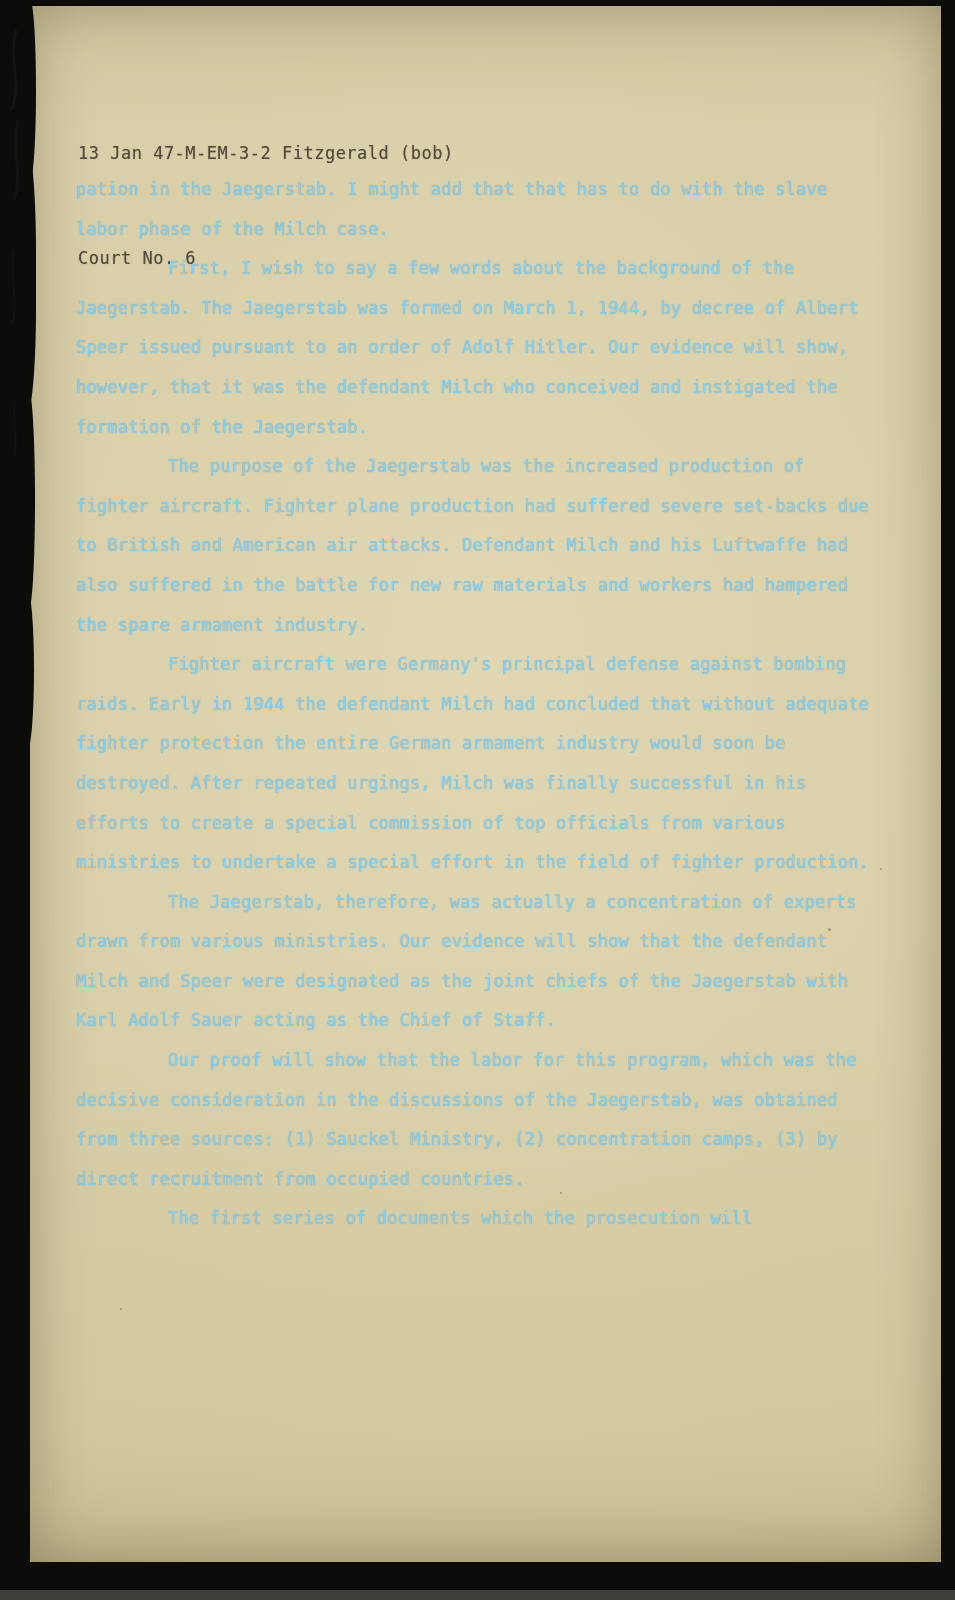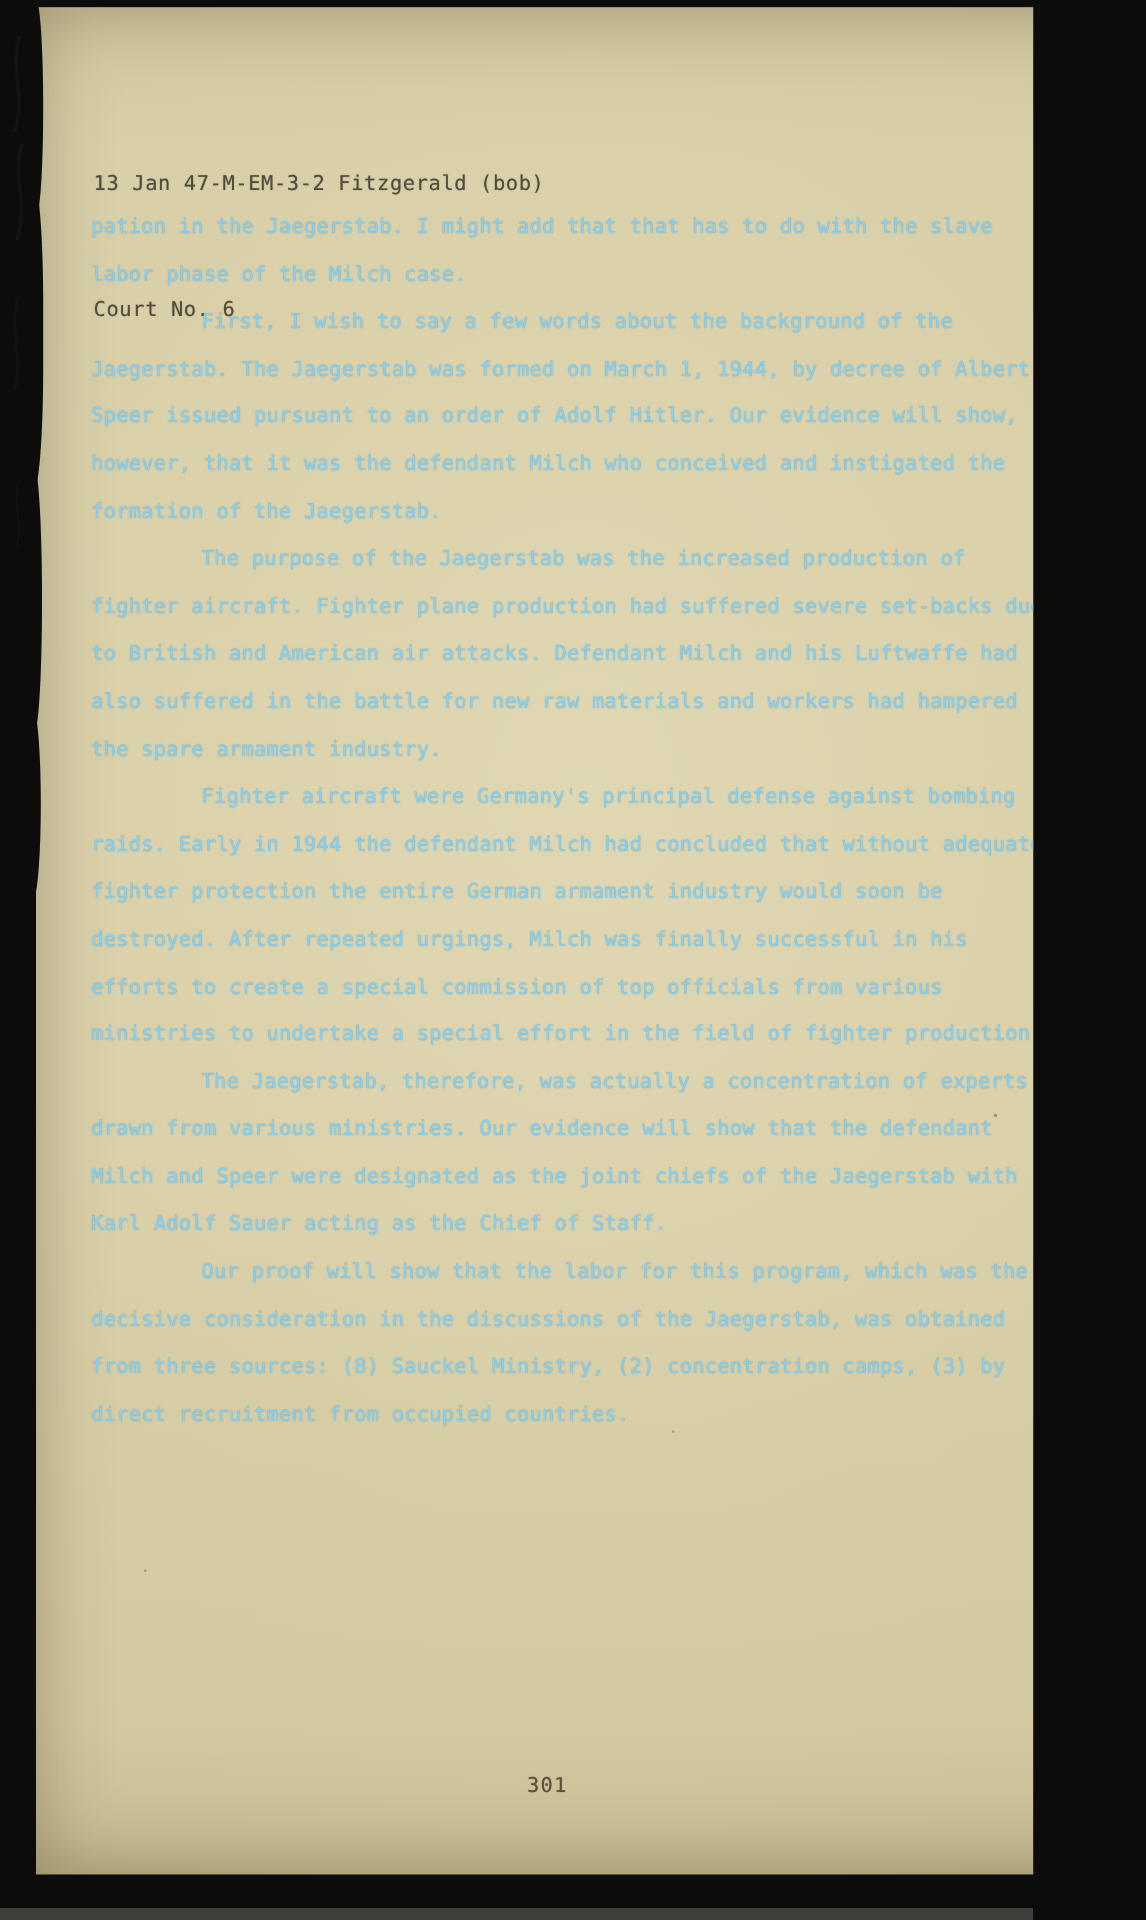--- a/index.html
+++ b/index.html
@@ -2,21 +2,21 @@
 <html><head>
 <meta charset="utf-8">
 <style>
   html, body {
     margin: 0;
     padding: 0;
     background: #0c0c0a;
   }
   .scan {
     position: relative;
-    width: 861px;
+    width: 955px;
     height: 1600px;
     background: #0c0c0a;
     overflow: hidden;
     font-family: "DejaVu Sans Mono", "Liberation Mono", monospace;
   }
   
   .scan-bottom-strip {
     position: absolute;
     left: 0; right: 0; bottom: 0;
     height: 10px;
@@ -131,24 +131,24 @@
     <div>13 Jan 47-M-EM-3-2 Fitzgerald (bob)</div>
     <div>Court No. 6</div>
   </div>
 
   <div class="body-text">
     <p>pation in the Jaegerstab.  I might add that that has to do with the slave labor phase of the Milch case.</p>
     <p class="indent">First, I wish to say a few words about the background of the Jaegerstab.  The Jaegerstab was formed on March 1, 1944, by decree of Albert Speer issued pursuant to an order of Adolf Hitler.  Our evidence will show, however, that it was the defendant Milch who conceived and instigated the formation of the Jaegerstab.</p>
     <p class="indent">The purpose of the Jaegerstab was the increased production of fighter aircraft.  Fighter plane production had suffered severe set-backs due to British and American air attacks.  Defendant Milch and his Luftwaffe had also suffered in the battle for new raw materials and workers had hampered the spare armament industry.</p>
     <p class="indent">Fighter aircraft were Germany's principal defense against bombing raids.  Early in 1944 the defendant Milch had concluded that without adequate fighter protection the entire German armament industry would soon be destroyed.  After repeated urgings, Milch was finally successful in his efforts to create a special commission of top officials from various ministries to undertake a special effort in the field of fighter production.</p>
     <p class="indent">The Jaegerstab, therefore, was actually a concentration of experts drawn from various ministries.  Our evidence will show that the defendant Milch and Speer were designated as the joint chiefs of the Jaegerstab with Karl Adolf Sauer acting as the Chief of Staff.</p>
-    <p class="indent">Our proof will show that the labor for this program, which was the decisive consideration in the discussions of the Jaegerstab, was obtained from three sources: (8) Sauckel Ministry, (2) concentration camps, (3) by direct recruitment from occupied countries.</p>
+    <p class="indent">Our proof will show that the labor for this program, which was the decisive consideration in the discussions of the Jaegerstab, was obtained from three sources: (1) Sauckel Ministry, (2) concentration camps, (3) by direct recruitment from occupied countries.</p>
+    <p class="indent">The first series of documents which the prosecution will</p>
   </div>
 
-  <div class="page-number">301</div>
 
   <div class="speck sp1"></div>
   <div class="speck sp2"></div>
   <div class="speck sp3"></div>
   <div class="speck sp4"></div>
 
   <div class="scan-bottom-strip"></div>
 
 </div>
 

